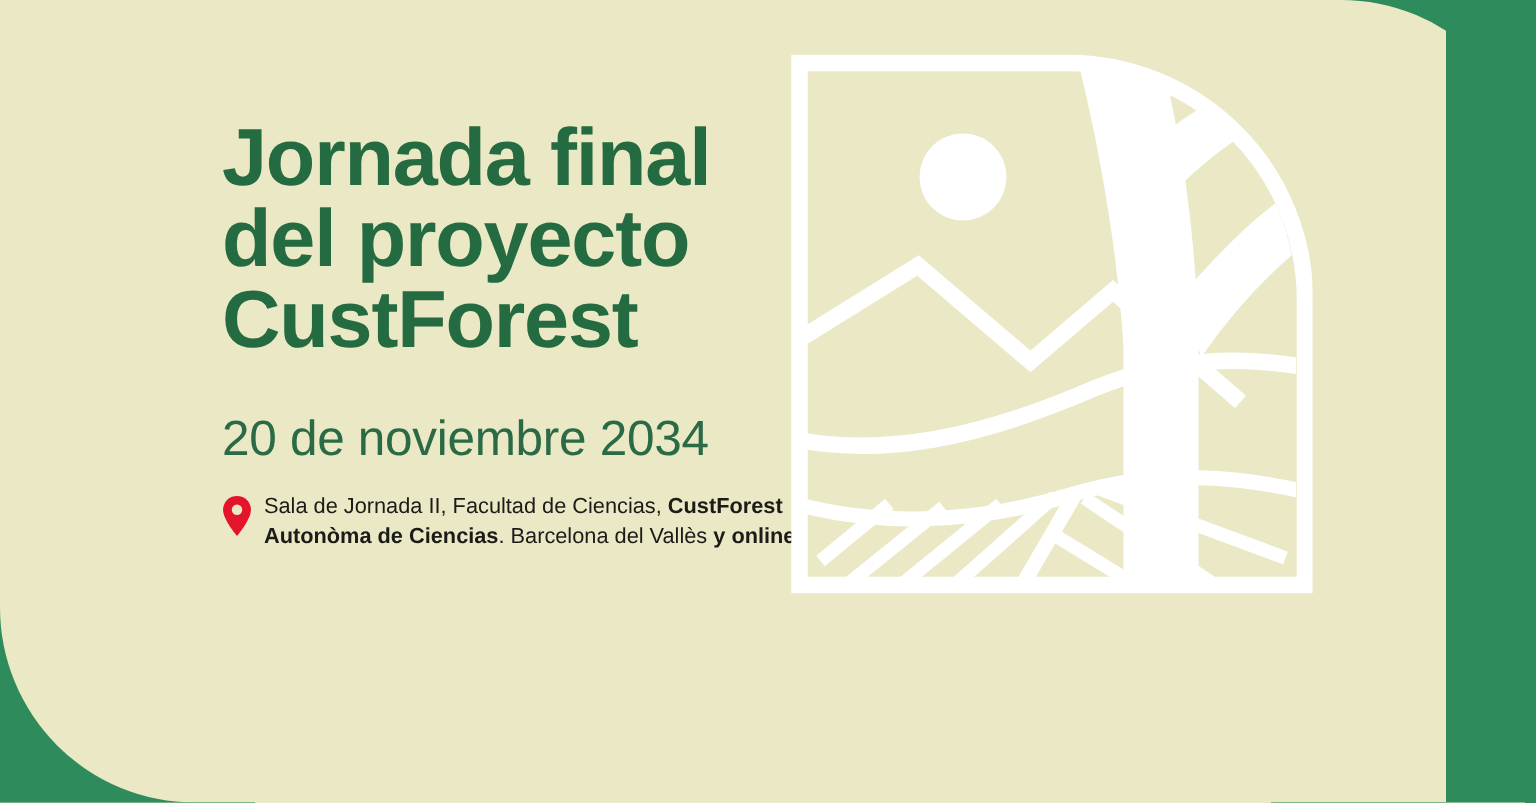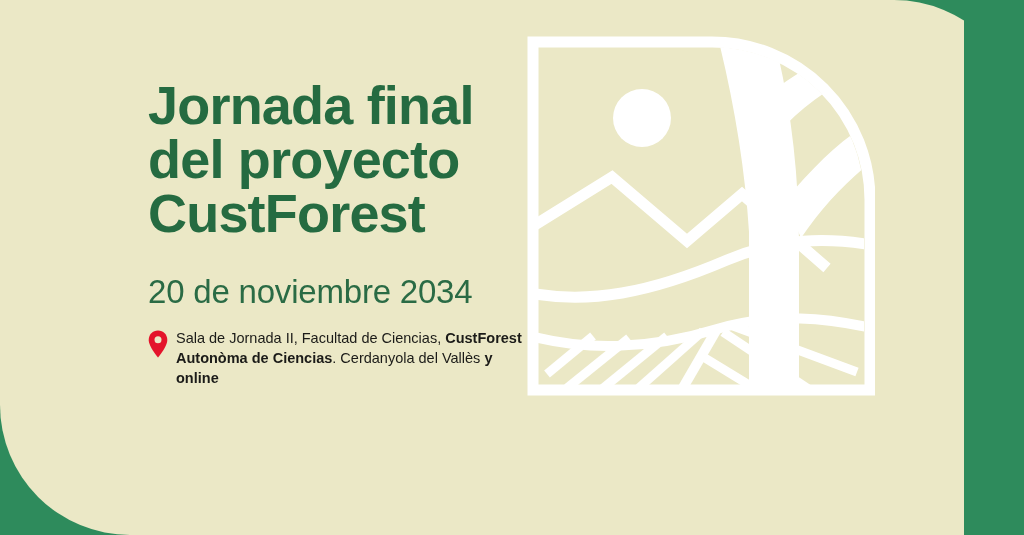--- a/index.html
+++ b/index.html
@@ -117,21 +117,21 @@
 
       <span id="pin-icon">
         <svg viewBox="0 0 20 28" width="20" height="28" xmlns="http://www.w3.org/2000/svg">
           <path d="M10 0.6 C4.7 0.6 0.7 4.7 0.7 9.9 C0.7 16.6 10 27.4 10 27.4 C10 27.4 19.3 16.6 19.3 9.9 C19.3 4.7 15.3 0.6 10 0.6 Z" fill="#E4142B"></path>
           <circle cx="10" cy="9.8" r="3.5" fill="#EBE8C6"></circle>
         </svg>
       </span>
 
       <div id="venue-text">
         <span>Sala de Jornada II, Facultad de Ciencias, </span><span class="b">CustForest</span>
-        <span class="b">Autonòma de Ciencias</span><span>. Cerdanyola del Vallès </span><span class="b">y online</span>
+        <span class="b">Autonòma de Ciencias</span><span>. Barcelona del Vallès </span><span class="b">y online</span>
       </div>
 
     </div>
   </div>
 
   <div id="logo">
     <svg viewBox="0 0 348 360" width="348" height="360" xmlns="http://www.w3.org/2000/svg">
       <defs>
 
         <clipPath id="frameClip">

